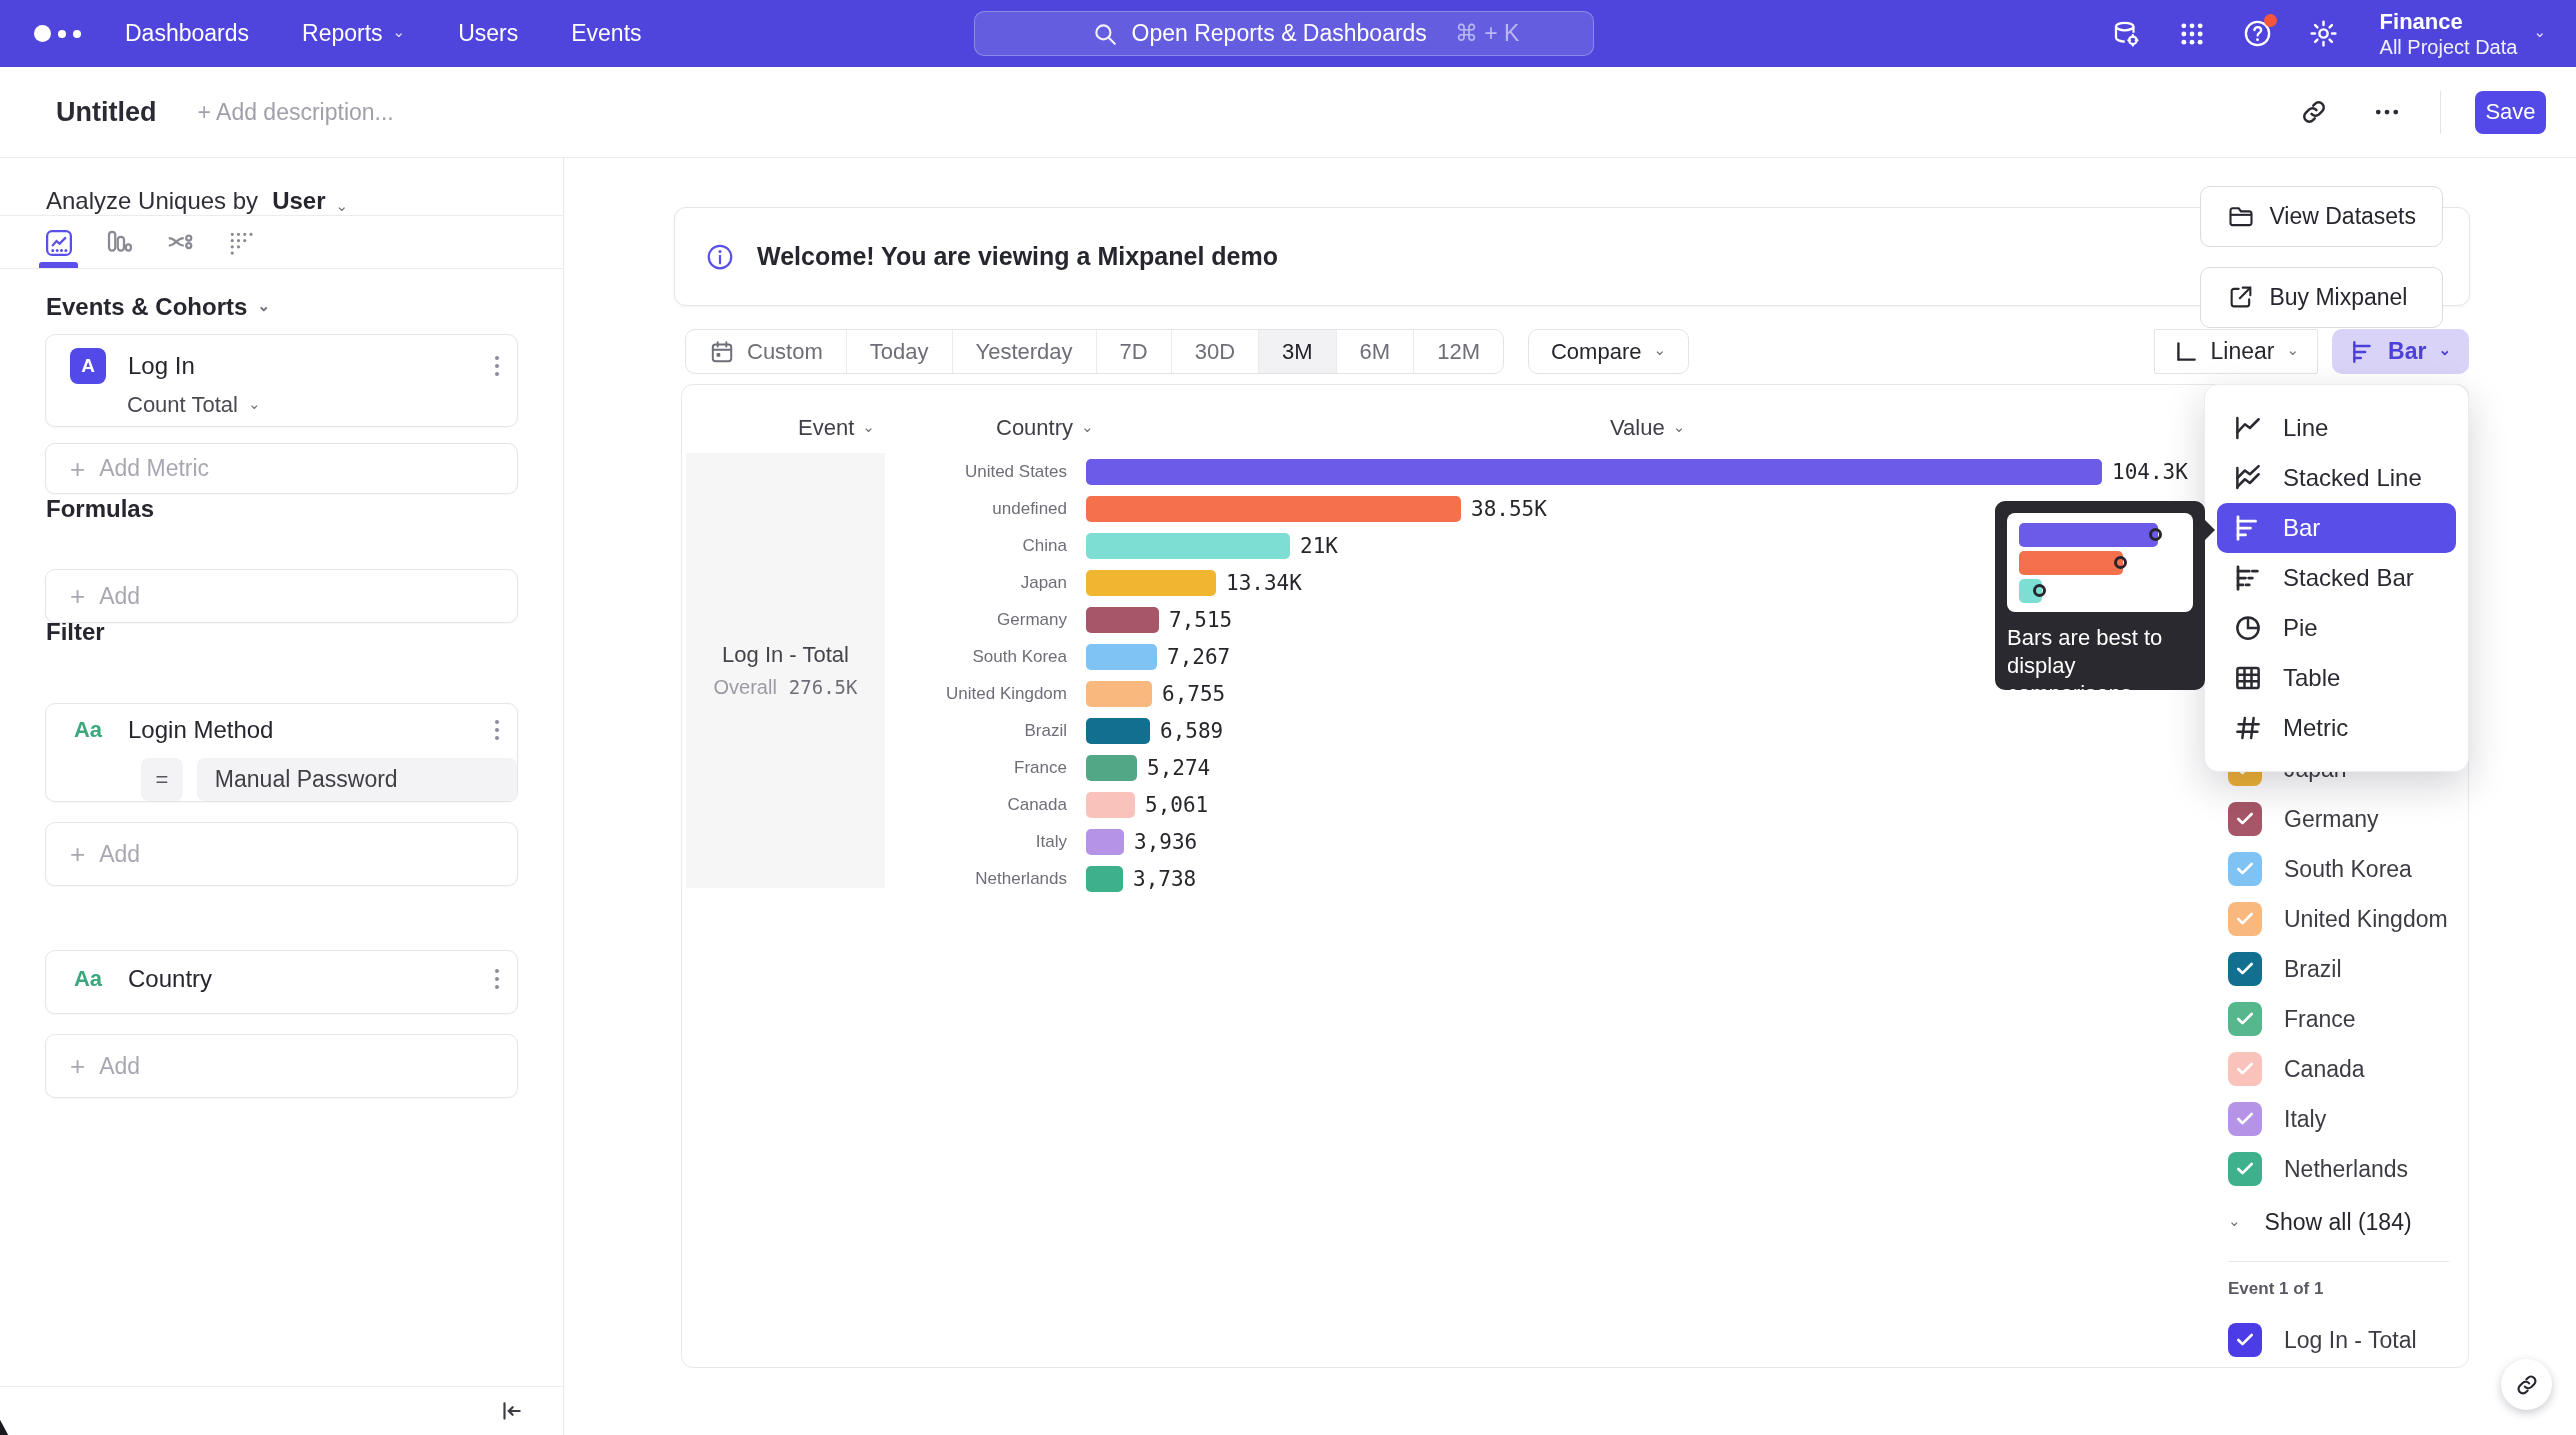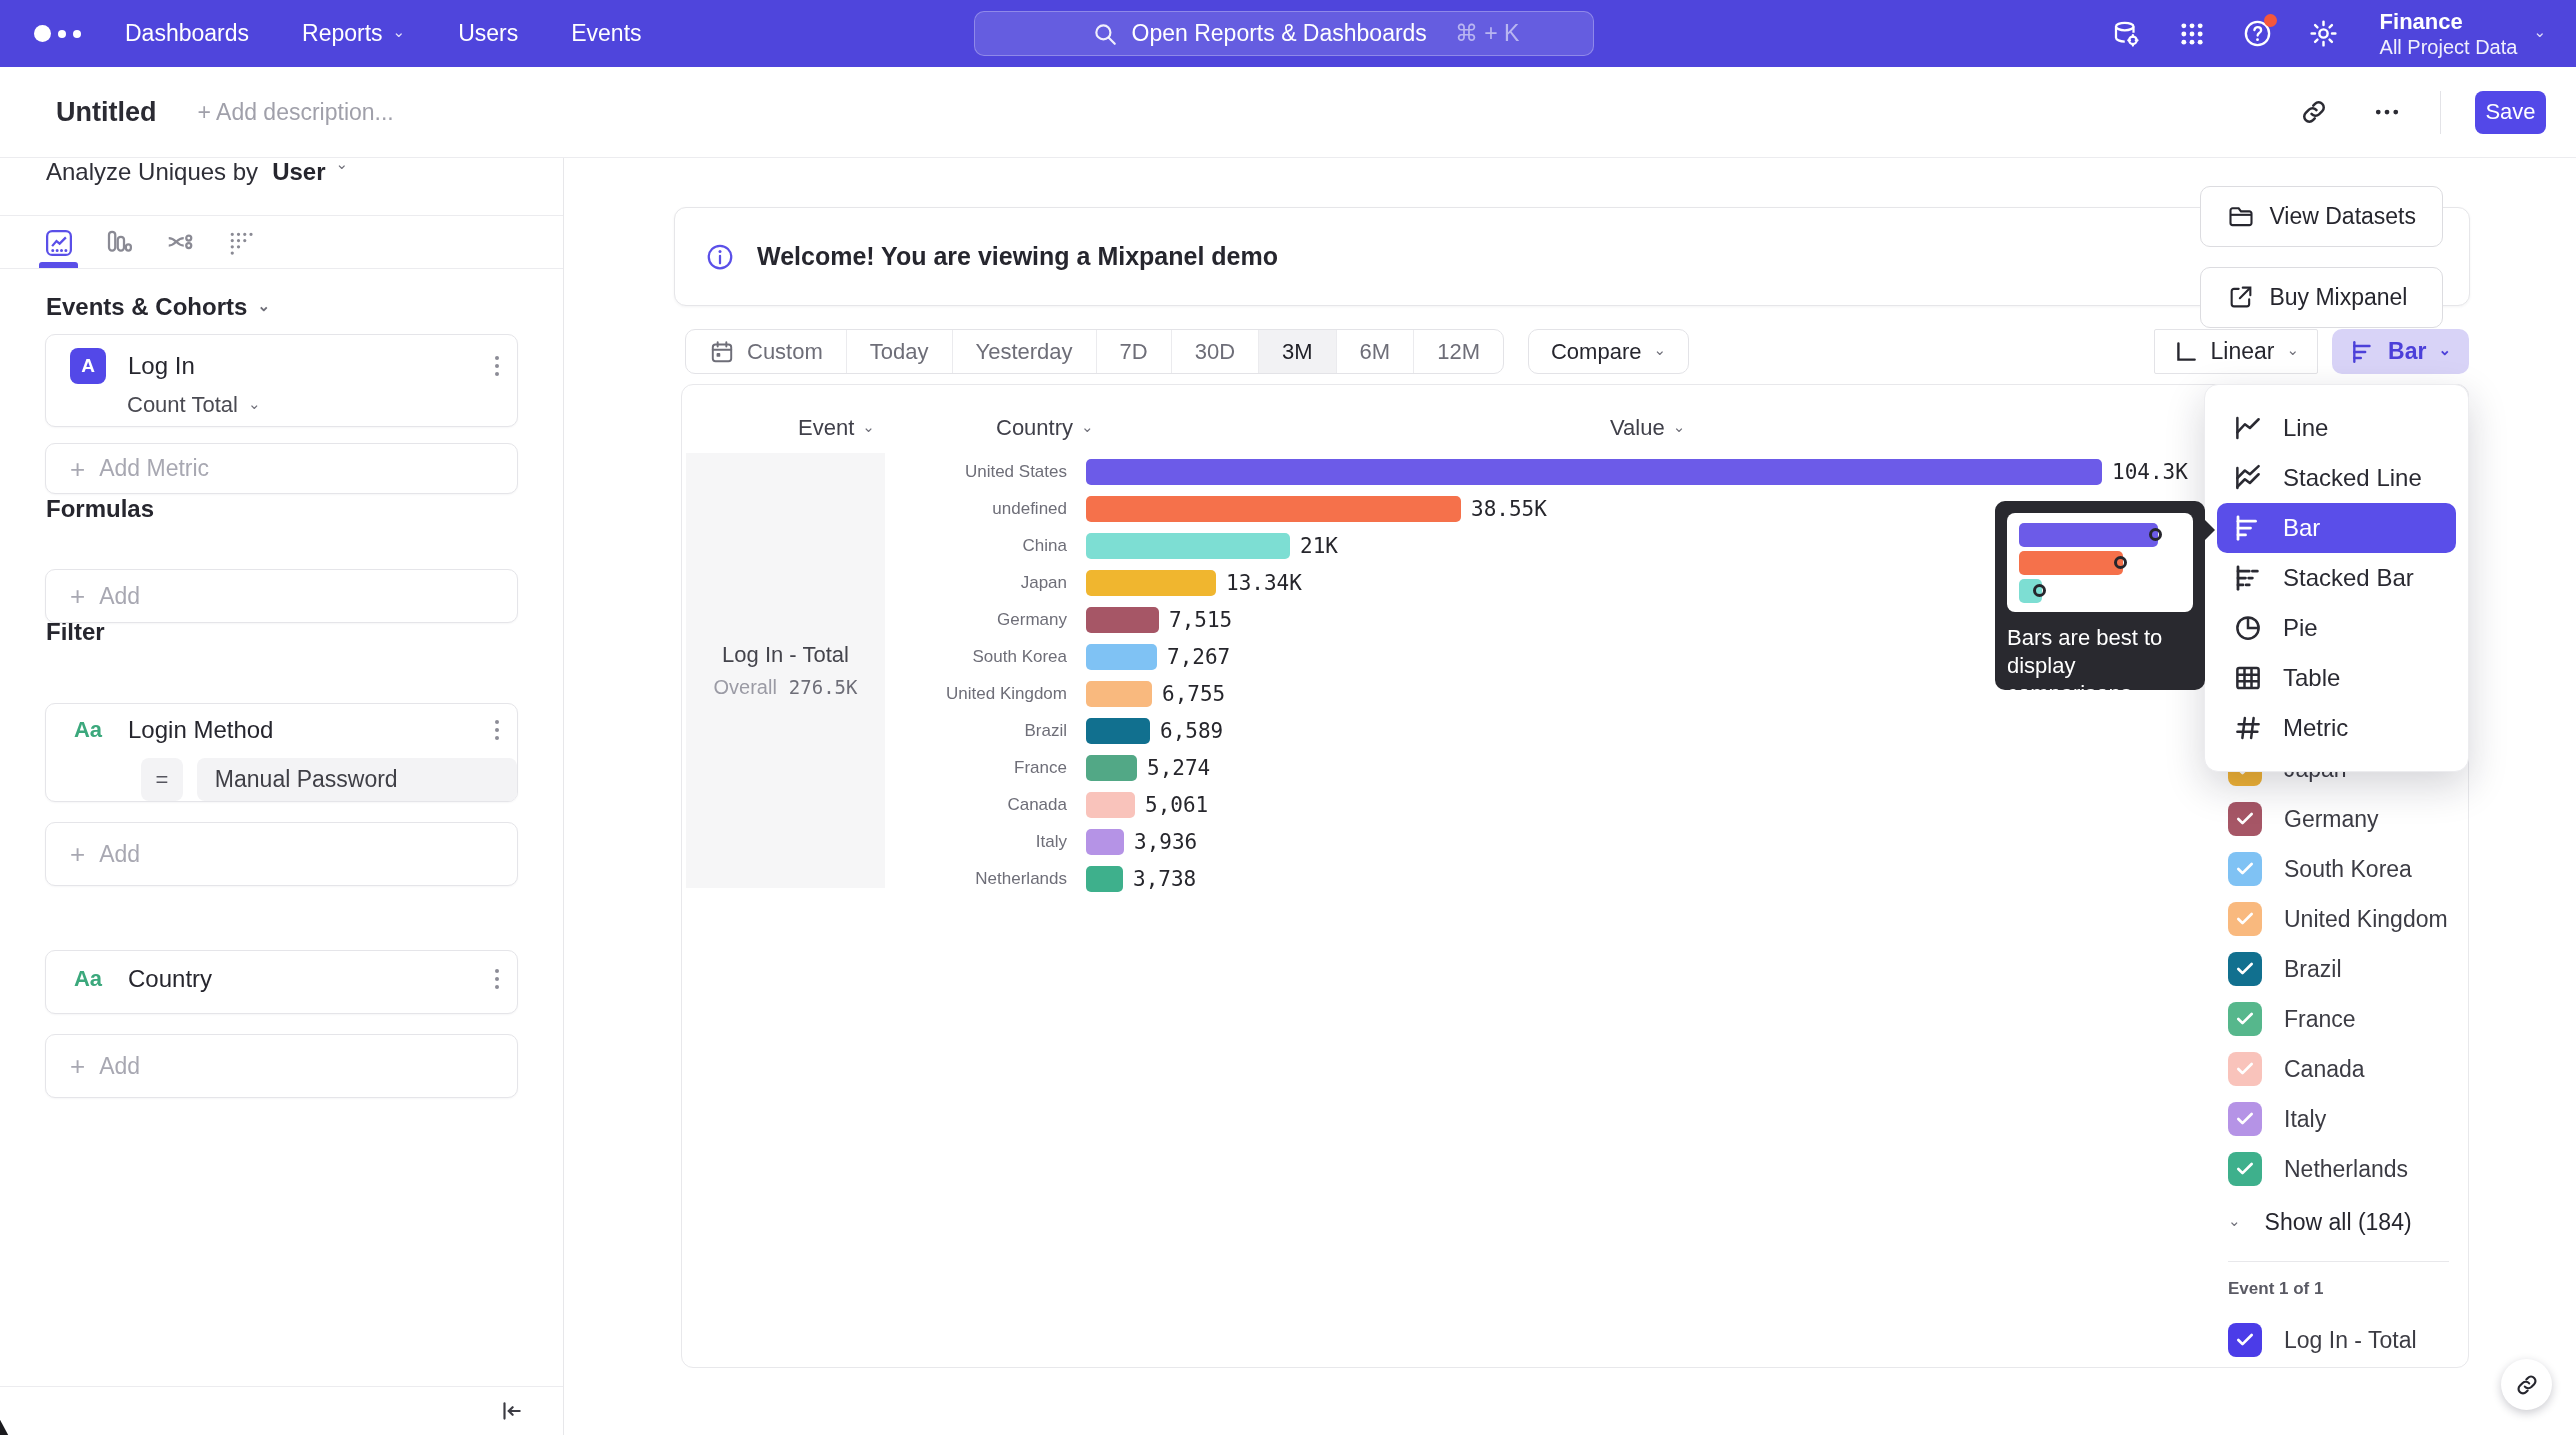--- a/index.html
+++ b/index.html
@@ -30,21 +30,21 @@
   .rtitle{ font-size:27px; font-weight:bold; color:#2B2B33;}
   .rdesc{ margin-left:41px; font-size:23px; color:#A0A0AA; cursor:text;}
   .h2right{ margin-left:auto; display:flex; align-items:center; gap:34px;}
   .iconbtn{ width:39px;height:39px; display:flex; align-items:center; justify-content:center; cursor:pointer; color:#2B2B33;}
   .vdiv{ width:1px; height:43px; background:#E3E3E7;}
   .savebtn{ width:71px; height:43px; background:#5348E8; color:#fff; font-size:22px; border:none; border-radius:8px; cursor:pointer; font-family:inherit;}
 
   
   .bodyrow{ display:flex; height:1277px;}
   .sidebar{ position:relative; width:564px; border-right:1px solid #E7E7EA; flex:none;}
-  .analyze{ height:58px; display:flex; align-items:flex-start; gap:10px; padding-left:46px; font-size:24px; color:#2F2F37; border-bottom:1px solid #ECECEF;}
+  .analyze{ height:58px; display:flex; align-items:flex-end; gap:10px; padding-left:46px; font-size:24px; color:#2F2F37; border-bottom:1px solid #ECECEF;}
   .analyze b{ font-weight:bold; color:#26262E; margin-left:4px;}
   .tabsrow{ position:relative; height:53px; border-bottom:1px solid #ECECEF;}
   .tabicon{ position:absolute; top:10px; width:34px; height:34px; display:flex; align-items:center; justify-content:center; cursor:pointer; color:#8A8A94;}
   .tabicon.active{ color:#5A4FE8;}
   .tabind{ position:absolute; left:39px; bottom:0; width:39px; height:6px; border-radius:3px 3px 0 0; background:#5A4FE8;}
   .sball{ position:absolute; left:0; right:0; top:113px; bottom:49px; overflow:hidden;}
   .sectitle{ display:flex; align-items:center; gap:10px; padding-left:46px; font-size:24px; font-weight:bold; color:#26262E;}
   .card{ position:absolute; left:45px; width:473px; background:#fff; border:1px solid #E5E5E9; border-radius:10px; box-shadow:0 1px 2px rgba(20,20,43,.04);}
   .addcard{ display:flex; align-items:center; gap:14px; padding-left:24px; font-size:23px; color:#A8A8B2; cursor:pointer;}
   .addcard .plus{ font-size:26px; line-height:1;}

